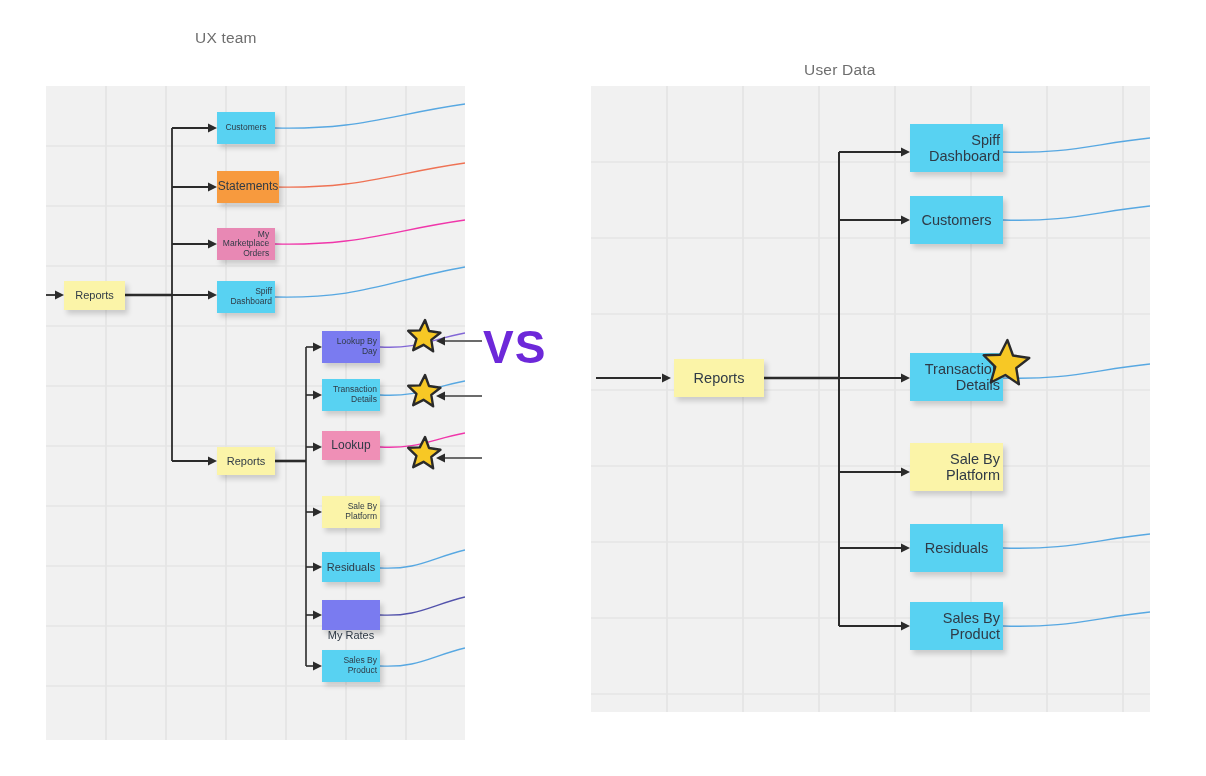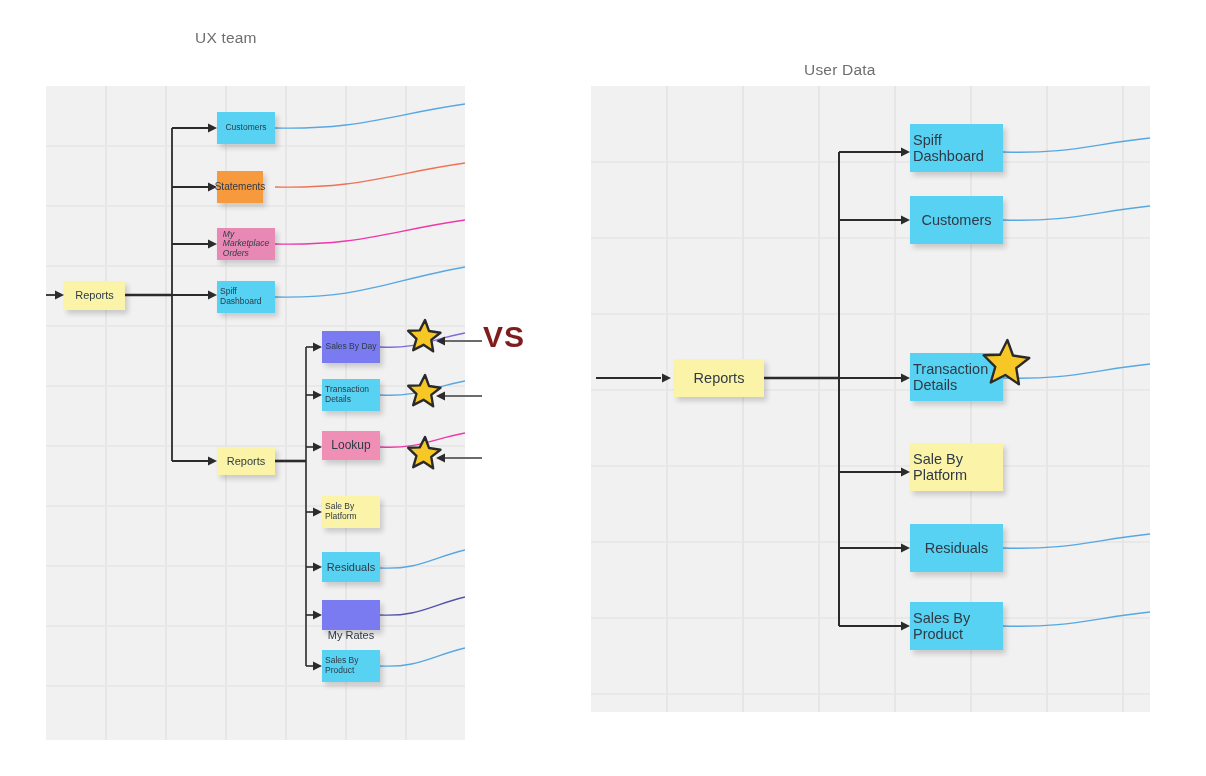--- a/index.html
+++ b/index.html
@@ -13,25 +13,25 @@
 
   .board{position:absolute;background:#f1f1f1;overflow:hidden;}
   #board-left{left:46px;top:86px;width:419px;height:654px;}
   #board-right{left:591px;top:86px;width:559px;height:626px;}
 
   .grid{position:absolute;inset:0;pointer-events:none;}
 
   .curves{position:absolute;inset:0;pointer-events:none;}
 
   .node{position:absolute;box-sizing:border-box;display:flex;align-items:center;
-        justify-content:center;text-align:left;color:#2f3a46;
+        justify-content:center;text-align:right;color:#2f3a46;
         box-shadow:3px 4px 5px rgba(0,0,0,.16);line-height:1.12;}
 
-  #vs{position:absolute;left:483px;top:320px;font-size:30px;font-weight:bold;
-      color:#7f1d1d;letter-spacing:1px;font-family:"Liberation Sans","DejaVu Sans",sans-serif;}
+  #vs{position:absolute;left:483px;top:320px;font-size:46px;font-weight:bold;
+      color:#6d28d9;letter-spacing:1px;font-family:"Liberation Sans","DejaVu Sans",sans-serif;}
 
   .arrows{position:absolute;inset:0;pointer-events:none;}
 </style>
 </head>
 <body>
 
 <div class="panel-title" id="title-left">UX team</div>
 <div class="panel-title" id="title-right">User Data</div>
 
 <div class="board" id="board-left">
@@ -144,34 +144,34 @@
     </svg>
 </div>
 
 <div id="nodes-layer">
     <div class="node big" style="left: 64px; top: 281px; width: 61px; height: 29px; background: rgb(251, 244, 168); font-size: 11px;">
       <span style="padding: 0px 3px;">Reports</span>
     </div>
     <div class="node" style="left: 217px; top: 112px; width: 58px; height: 32px; background: rgb(88, 210, 242); font-size: 8.5px;">
       <span style="padding: 0px 3px;">Customers</span>
     </div>
-    <div class="node" style="left: 217px; top: 171px; width: 46px; height: 32px; background: rgb(247, 154, 62); font-size: 10px;">
+    <div class="node" style="left: 217px; top: 171px; width: 62px; height: 32px; background: rgb(247, 154, 62); font-size: 12px;">
       <span style="padding: 0px 3px;">Statements</span>
     </div>
     <div class="node" style="left: 217px; top: 228px; width: 58px; height: 32px; background: rgb(232, 136, 180); font-size: 8.5px;">
-      <span style="padding: 0px 10px; font-style: italic;">My Marketplace Orders</span>
+      <span style="padding: 0px 10px;">My Marketplace Orders</span>
     </div>
     <div class="node" style="left: 217px; top: 281px; width: 58px; height: 32px; background: rgb(88, 210, 242); font-size: 8.5px;">
       <span style="padding: 0px 3px;">Spiff Dashboard</span>
     </div>
     <div class="node big" style="left: 217px; top: 447px; width: 58px; height: 28px; background: rgb(251, 244, 168); font-size: 11px;">
       <span style="padding: 0px 3px;">Reports</span>
     </div>
     <div class="node" style="left: 322px; top: 331px; width: 58px; height: 32px; background: rgb(122, 123, 240); font-size: 8.5px;">
-      <span style="padding: 0px 3px;">Sales By Day</span>
+      <span style="padding: 0px 3px;">Lookup By Day</span>
     </div>
     <div class="node" style="left: 322px; top: 379px; width: 58px; height: 32px; background: rgb(88, 210, 242); font-size: 8.5px;">
       <span style="padding: 0px 3px;">Transaction Details</span>
     </div>
     <div class="node big" style="left: 322px; top: 431px; width: 58px; height: 29px; background: rgb(239, 143, 182); font-size: 12px;">
       <span style="padding: 0px 3px;">Lookup</span>
     </div>
     <div class="node" style="left: 322px; top: 496px; width: 58px; height: 32px; background: rgb(251, 244, 168); font-size: 8.5px;">
       <span style="padding: 0px 3px;">Sale By Platform</span>
     </div>

